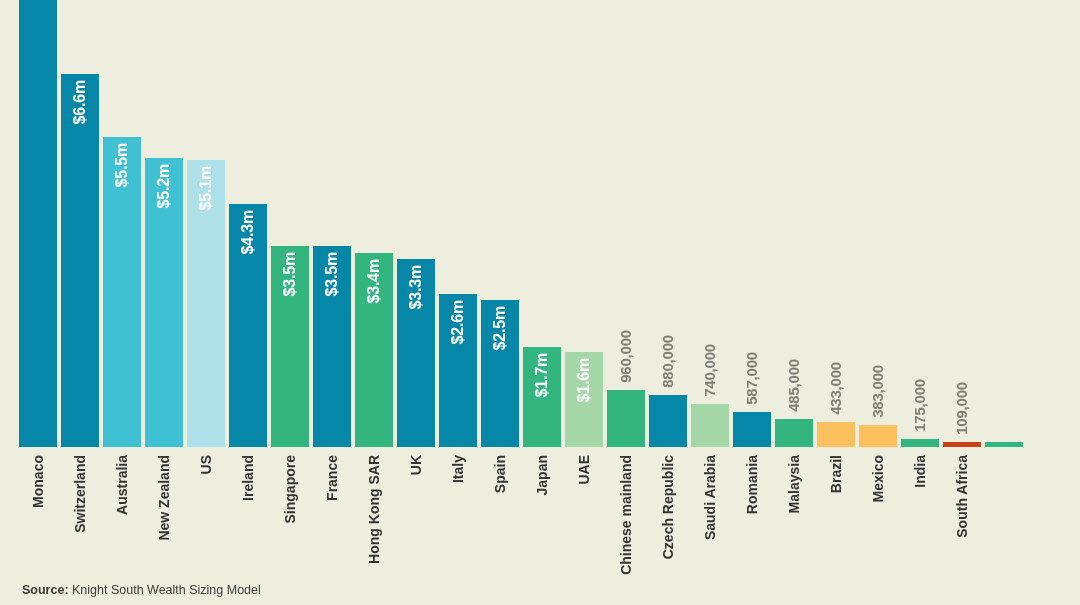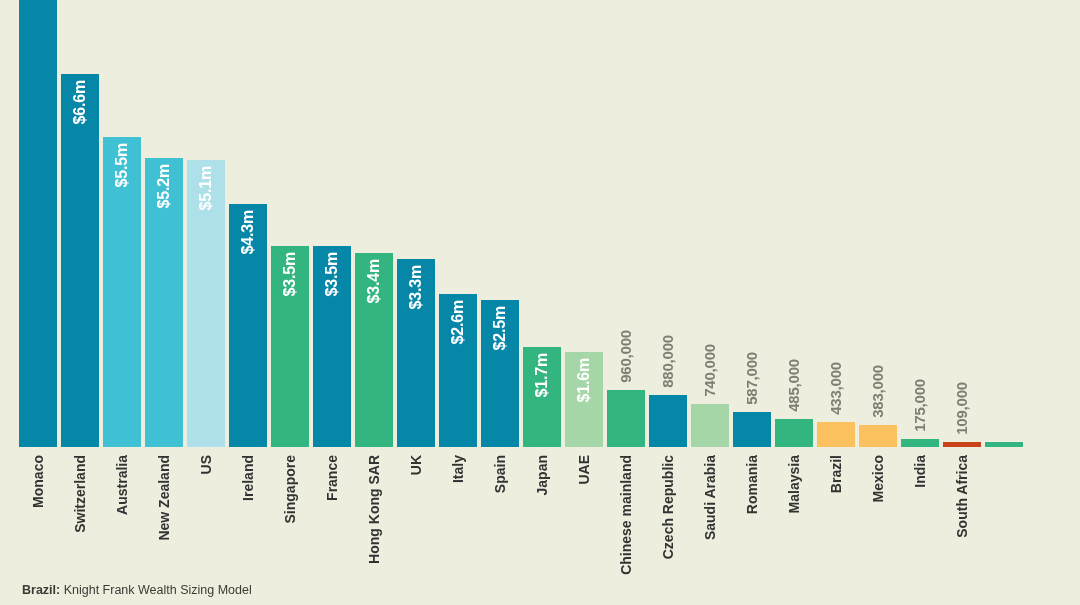--- a/index.html
+++ b/index.html
@@ -305,16 +305,16 @@
       </div>
       <div class="cat-slot" style="left: 901px;">
         <div class="cat-label">India</div>
       </div>
       <div class="cat-slot" style="left: 943px;">
         <div class="cat-label">South Africa</div>
       </div>
     </div>
 
   <div id="source-note">
-    <span class="src-label">Brazil:</span><span> Knight Frank Wealth Sizing Model</span>
+    <span class="src-label">Source:</span><span> Knight South Wealth Sizing Model</span>
   </div>
 
 </div>
 
 </body></html>

